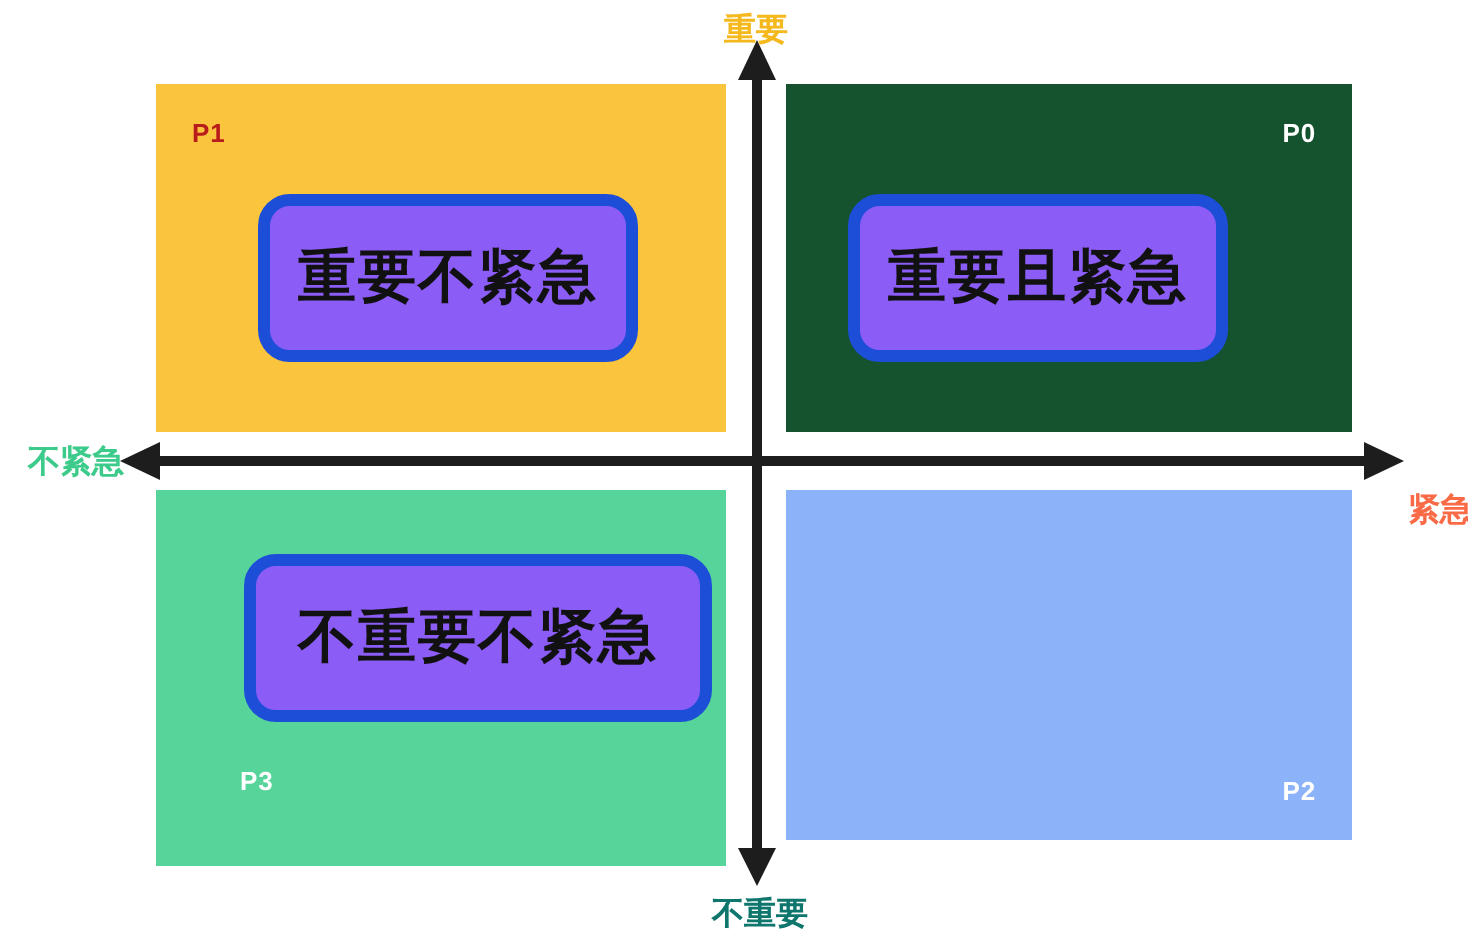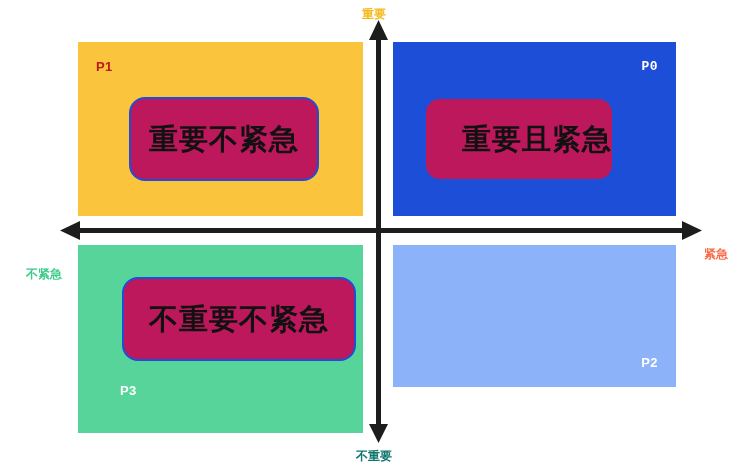--- a/index.html
+++ b/index.html
@@ -19,93 +19,93 @@
   }
 
   
   .quadrant {
     position: absolute;
     box-sizing: border-box;
   }
   #quadrant-p1 { left: 78px;  top: 42px;  width: 285px; height: 174px; background: #FAC53C; }
   #quadrant-p0 { left: 393px; top: 42px;  width: 283px; height: 174px; background: #FA8166; }
   #quadrant-p3 { left: 78px;  top: 245px; width: 285px; height: 188px; background: #56D49A; }
-  #quadrant-p2 { left: 393px; top: 245px; width: 283px; height: 142px; background: #8CB2F9; }
+  #quadrant-p2 { left: 393px; top: 245px; width: 283px; height: 175px; background: #8CB2F9; }
 
   .quad-code {
     position: absolute;
     color: #ffffff;
     font-size: 13px;
     font-weight: 600;
     letter-spacing: 0.4px;
     line-height: 1;
     white-space: nowrap;
   }
   #quadrant-p1 .quad-code { left: 18px;  top: 18px; }
   #quadrant-p0 .quad-code { right: 18px; top: 18px; }
   #quadrant-p3 .quad-code { left: 18px;  bottom: 36px; }
   #quadrant-p2 .quad-code { right: 18px; bottom: 18px; }
 
   
   .label-box {
     position: absolute;
     box-sizing: border-box;
-    background: #be185d;
-    border: 2px solid #1d4ed8;
+    background: #8b5cf6;
+    border: 6px solid #1d4ed8;
     border-radius: 16px;
     display: flex;
     align-items: center;
     justify-content: center;
   }
   .label-box span {
     color: #111111;
     font-size: 29px;
     font-weight: 700;
     letter-spacing: 1px;
     white-space: nowrap;
     line-height: 1;
   }
   #box-p1 { left: 129px; top: 97px;  width: 190px; height: 84px; }
-  #box-p0 { left: 424px; top: 97px;  width: 190px; height: 84px; justify-content: flex-end; }
+  #box-p0 { left: 424px; top: 97px;  width: 190px; height: 84px; }
   #box-p3 { left: 122px; top: 277px; width: 234px; height: 84px; }
   #box-p2 { left: 424px; top: 277px; width: 190px; height: 84px; }
 
   
   #axis-layer {
     position: absolute;
     left: 0;
     top: 0;
     width: 734px;
     height: 470px;
     pointer-events: none;
   }
 
   
   .axis-label {
     position: absolute;
-    font-size: 12px;
+    font-size: 16px;
     font-weight: 700;
     line-height: 1;
     white-space: nowrap;
   }
   #axis-label-top    { left: 362px; top: 8px;   color: #F5B91E; }
   #axis-label-bottom { left: 356px; top: 450px; color: #5C8DF6; }
-  #axis-label-left   { left: 26px;  top: 224px; color: #3CCB8B; margin-top: 44px; }
+  #axis-label-left   { left: 14px;  top: 224px; color: #3CCB8B; }
   #axis-label-right  { left: 704px; top: 224px; color: #F96A47; margin-top: 24px; }
 </style>
 </head>
 <body>
 
 <div id="canvas" style="background: rgb(255, 255, 255);">
 
   <div class="quadrant" id="quadrant-p1" style="background: rgb(250, 197, 60);">
     <span class="quad-code" style="color: #b91c1c;">P1</span>
   </div>
 
-  <div class="quadrant" id="quadrant-p0" style="background: #1d4ed8; font-family: Liberation Mono, monospace;">
+  <div class="quadrant" id="quadrant-p0" style="background: #14532d;">
     <span class="quad-code" style="color: rgb(255, 255, 255);">P0</span>
   </div>
 
   <div class="quadrant" id="quadrant-p3" style="background: rgb(86, 212, 154);">
     <span class="quad-code" style="color: rgb(255, 255, 255); padding-left: 24px;">P3</span>
   </div>
 
   <div class="quadrant" id="quadrant-p2" style="background: rgb(140, 178, 249);">
     <span class="quad-code" style="color: rgb(255, 255, 255);">P2</span>
   </div>

